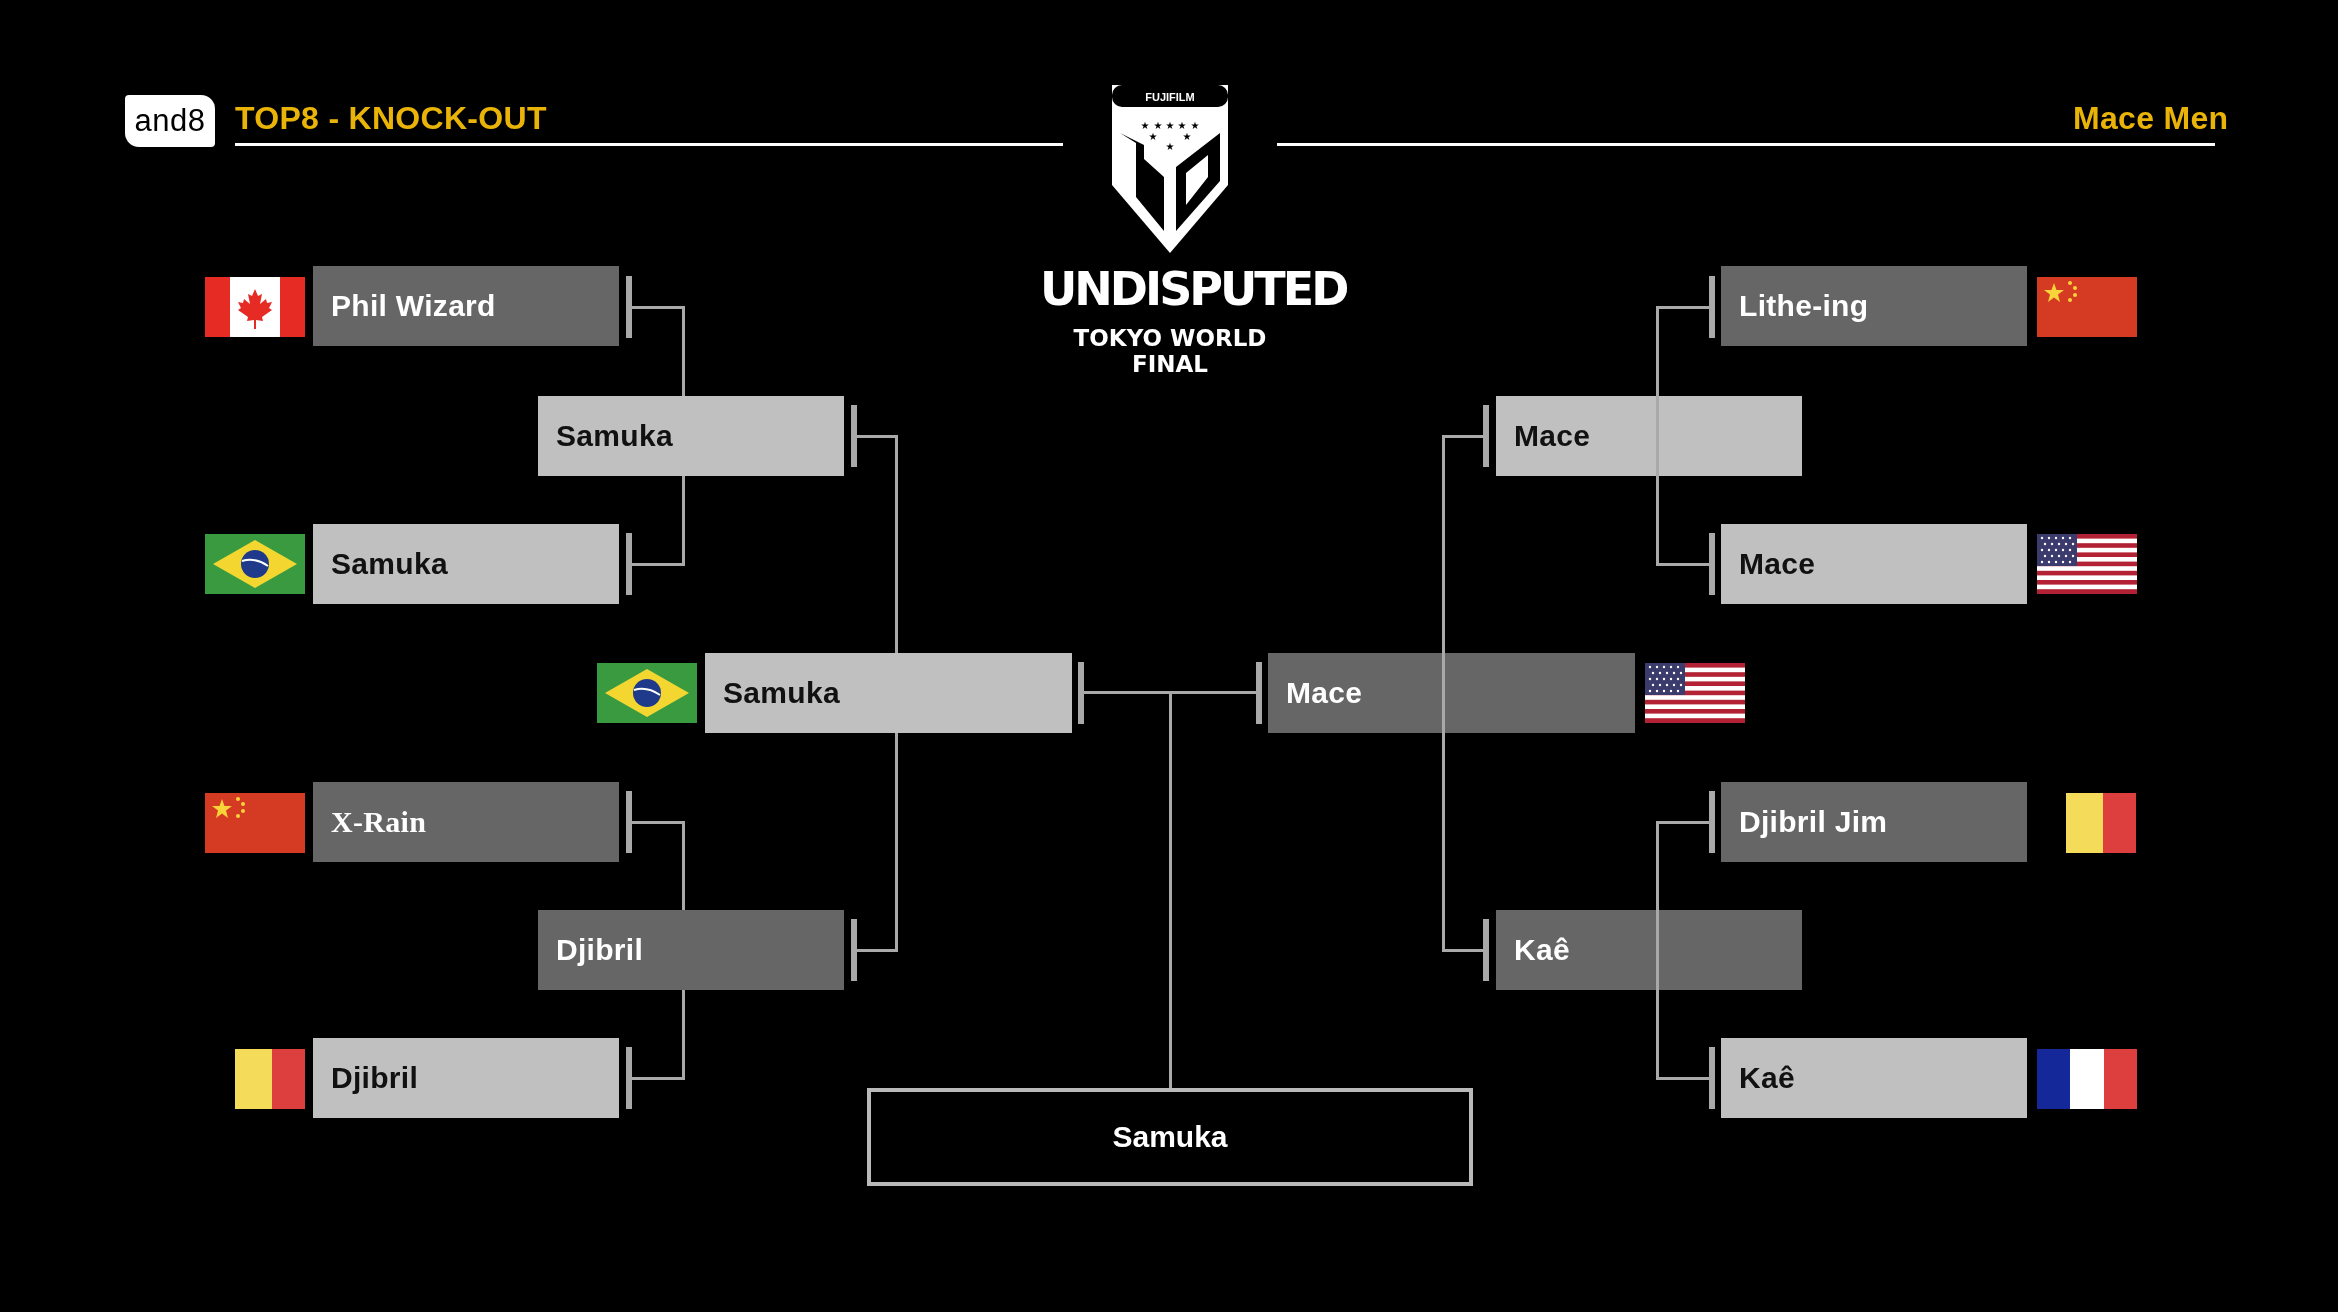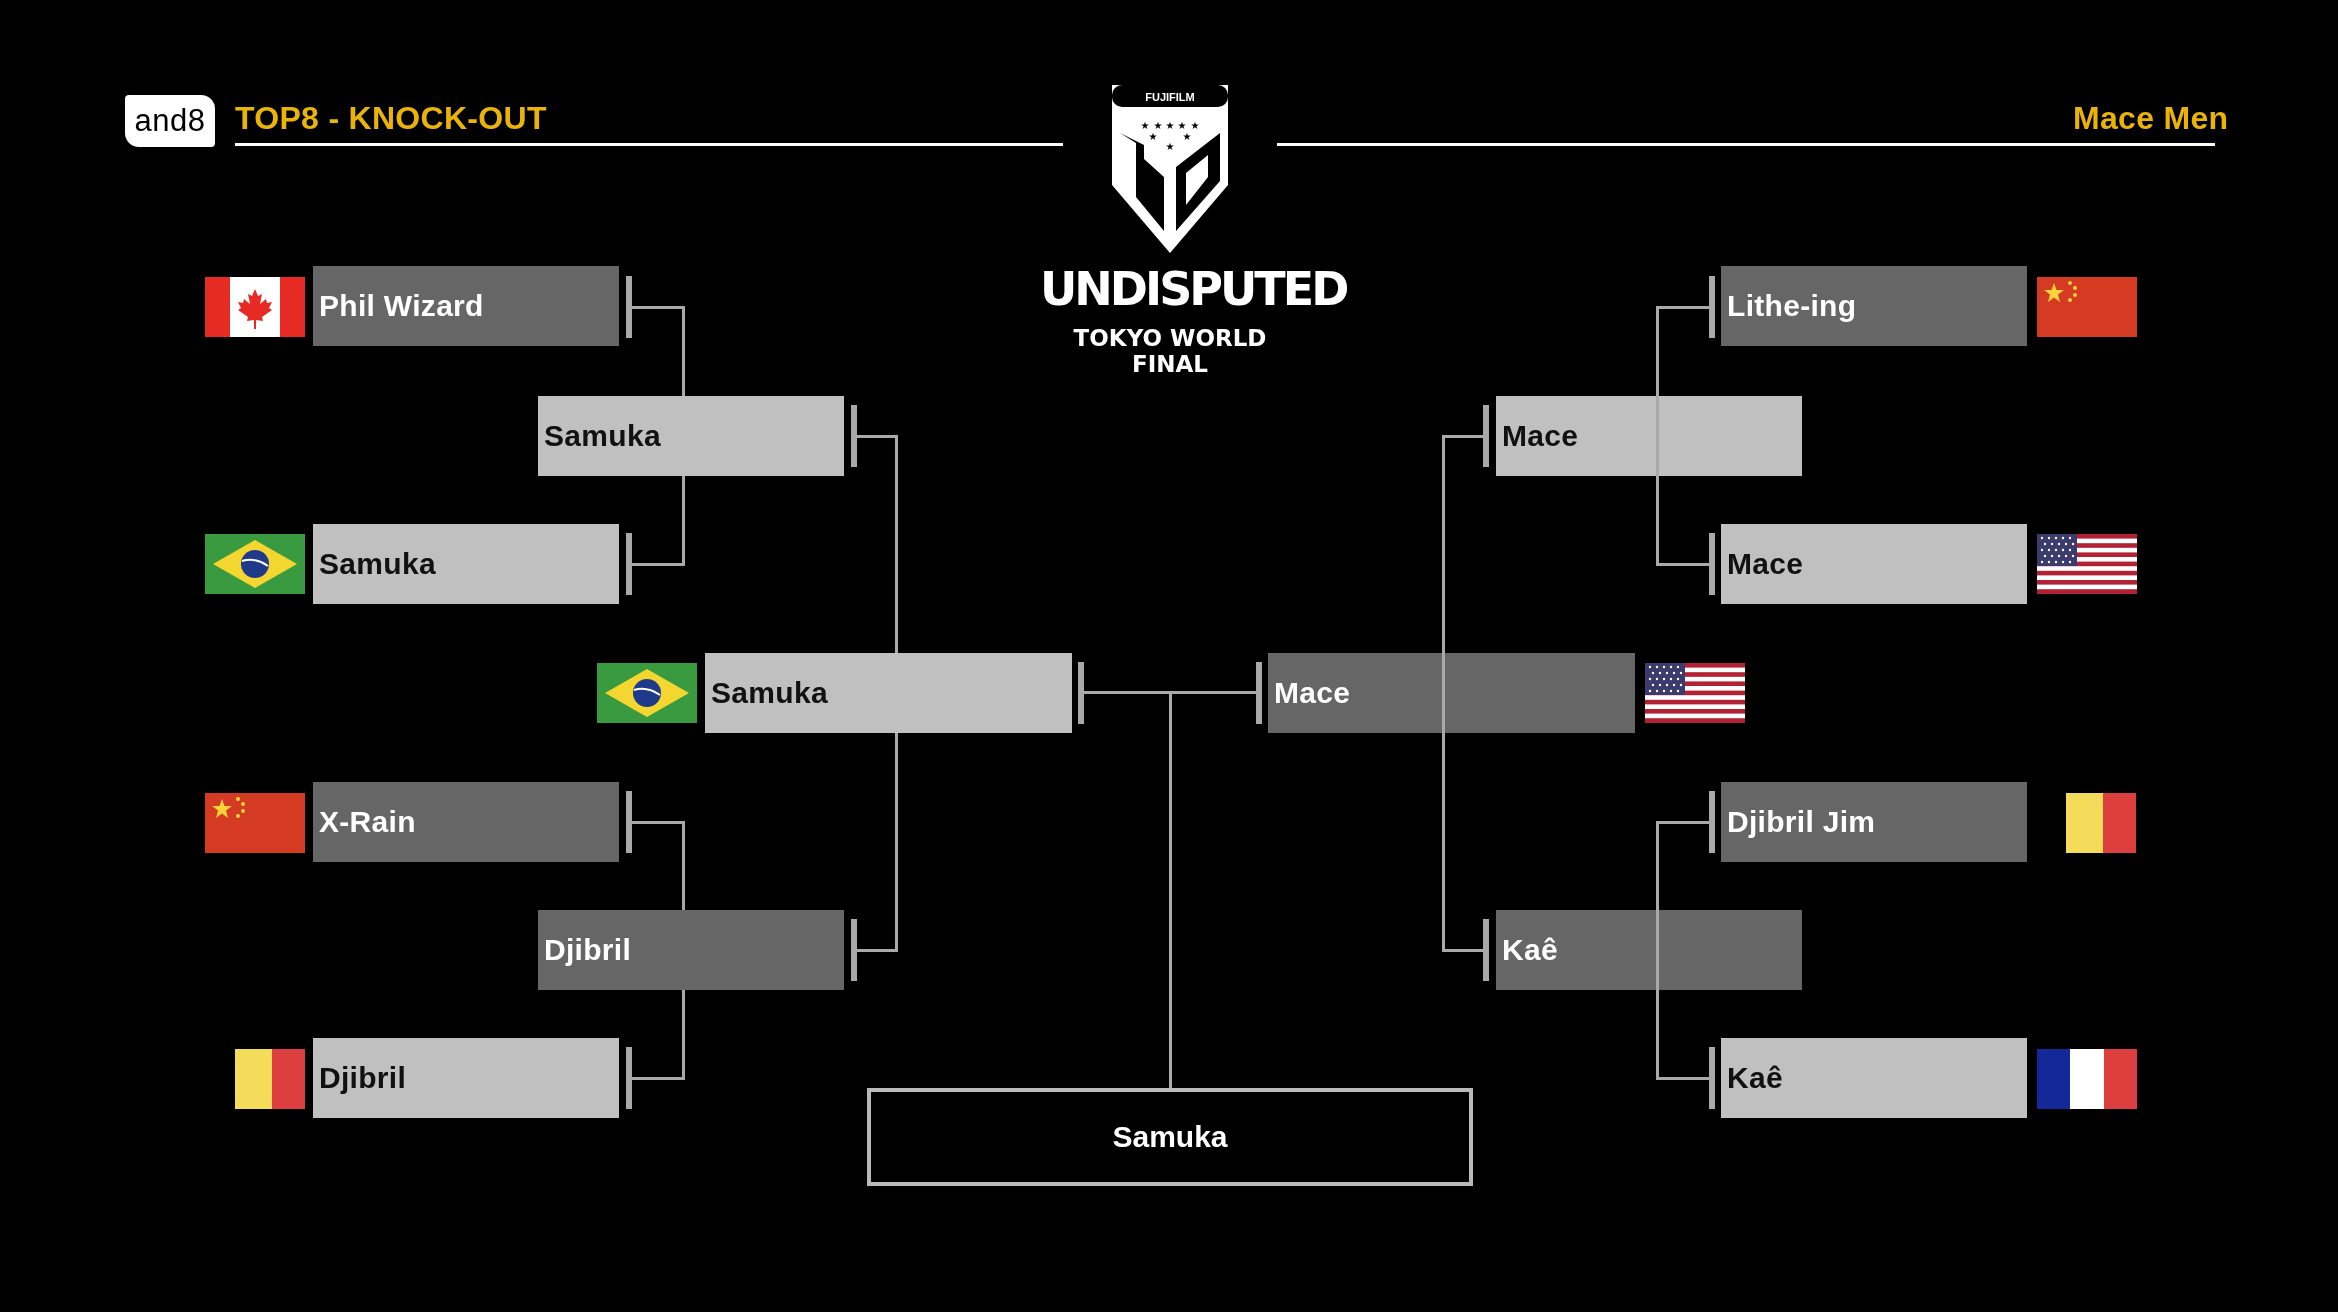--- a/index.html
+++ b/index.html
@@ -1,21 +1,21 @@
 <!DOCTYPE html>
 <html><head>
 <meta charset="utf-8">
 <style>
   html, body { margin:0; padding:0; background:#000; }
   body { width:2338px; height:1312px; position:relative; overflow:hidden; font-family:"Liberation Sans", "DejaVu Sans", sans-serif; }
   .abs { position:absolute; }
   .badge { left:125px; top:95px; width:90px; height:52px; background:#fff; color:#000; border-radius:4px 14px 4px 14px; font-size:31px; display:flex; align-items:center; justify-content:center; letter-spacing:0.5px; }
   .title { color:#eab308; font-weight:bold; font-size:32px; top:100px; letter-spacing:0.3px; }
   .hline { height:3px; background:#fff; }
-  .box { height:80px; display:flex; align-items:center; padding-left:6px; box-sizing:border-box; font-weight:bold; font-size:30px; letter-spacing:0.3px; }
+  .box { height:80px; display:flex; align-items:center; padding-left:18px; box-sizing:border-box; font-weight:bold; font-size:30px; letter-spacing:0.3px; }
   .box.dark { background:#666666; color:#fff; }
   .box.light { background:#c0c0c0; color:#111; }
   .stub { width:6px; height:62px; background:#a9a9a9; }
   .ln { background:#a9a9a9; }
   .flag { width:100px; height:60px; overflow:hidden; }
   .final { left:867px; top:1088px; width:606px; height:98px; border:4px solid #b9b9b9; box-sizing:border-box; color:#fff; font-weight:bold; font-size:30px; display:flex; align-items:center; justify-content:center; }
   .logo-text { color:#fff; text-align:center; font-weight:bold; }
 </style>
 </head>
 <body>
@@ -130,21 +130,21 @@
   </svg>
 <svg class="abs flag" style="left:205px; top:793px;" viewBox="0 0 100 60">
     <use href="#flag-china"></use>
   </svg>
 <svg class="abs" style="left:235px; top:1049px; width:70px; height:60px;" viewBox="0 0 70 60">
     <use href="#flag-belgium"></use>
   </svg>
 
 <div class="abs box dark" style="left:313px; top:266px; width:306px;">Phil Wizard</div>
 <div class="abs box light" style="left:313px; top:524px; width:306px;">Samuka</div>
-<div class="abs box dark" style="left:313px; top:782px; width:306px;">X-Rain</div>
+<div class="abs box dark" style="left:313px; top:782px; width:306px;font-family:Liberation Serif, serif;">X-Rain</div>
 <div class="abs box light" style="left:313px; top:1038px; width:306px;">Djibril</div>
 
 <div class="abs stub" style="left:626px; top:276px;"></div>
 <div class="abs stub" style="left:626px; top:533px;"></div>
 <div class="abs stub" style="left:626px; top:791px;"></div>
 <div class="abs stub" style="left:626px; top:1047px;"></div>
 
 <div class="abs ln" style="left:632px; top:306px; width:53px; height:3px;"></div>
 <div class="abs ln" style="left:632px; top:563px; width:53px; height:3px;"></div>
 <div class="abs ln" style="left:682px; top:306px; width:3px; height:260px;"></div>

